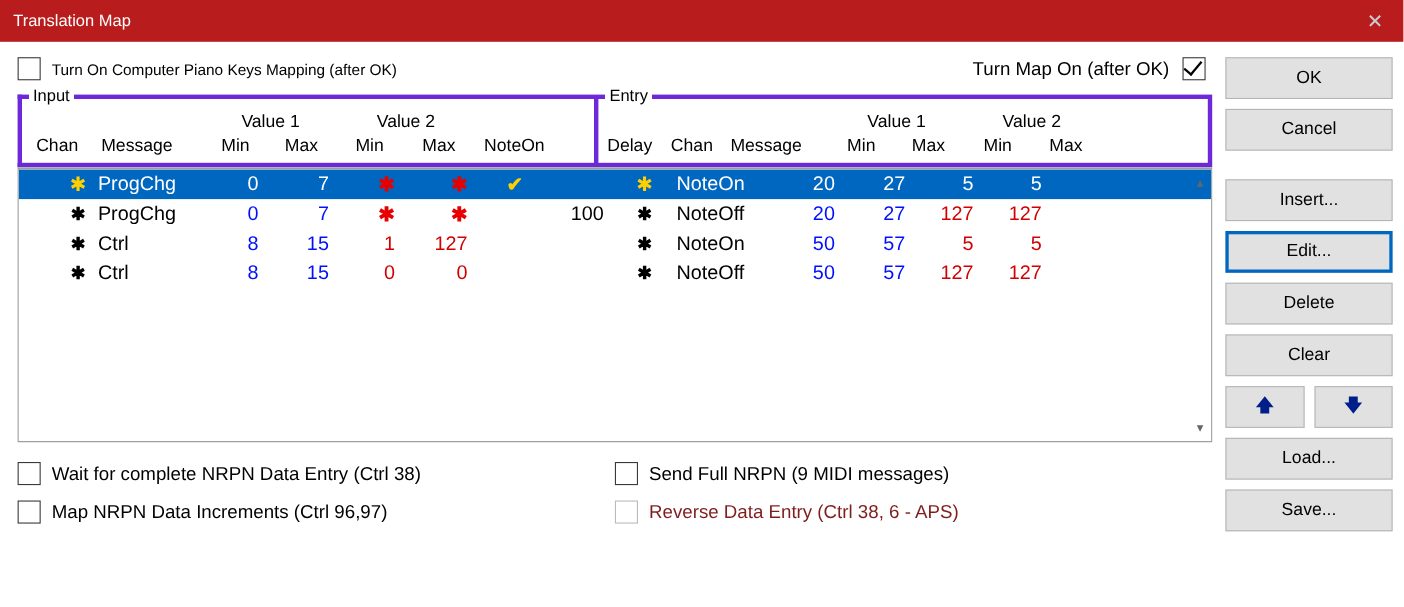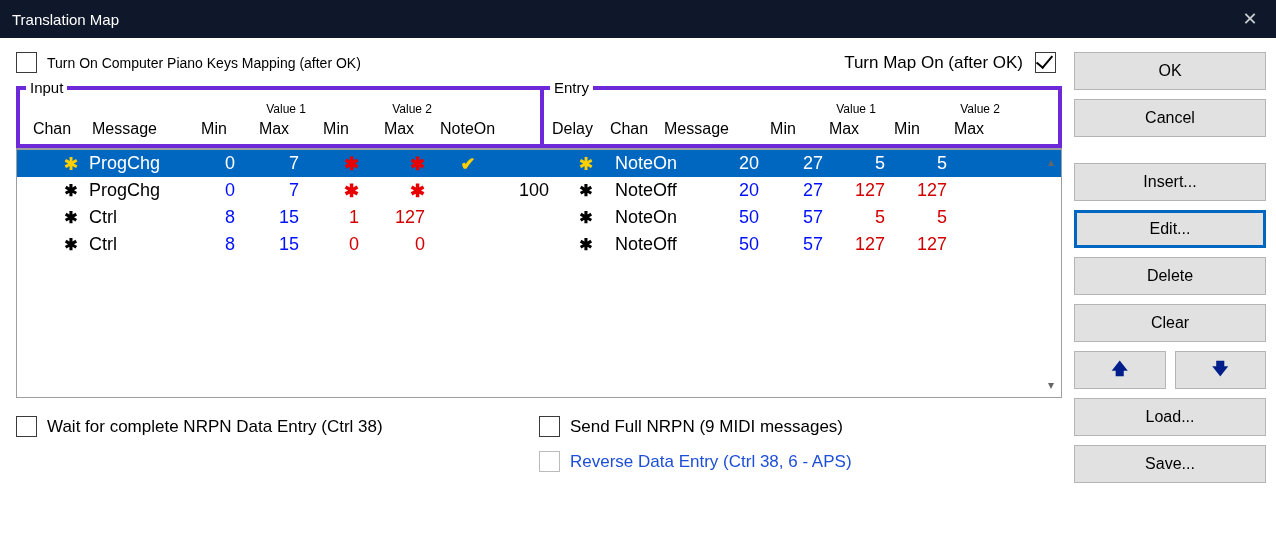--- a/index.html
+++ b/index.html
@@ -8,21 +8,21 @@
     font-family: "Segoe UI", Arial, sans-serif;
     font-size: 15px;
     background: #fff;
     color: #000;
     width: 1276px;
     height: 552px;
     overflow: hidden;
   }
   .titlebar {
     height: 38px;
-    background: #0f172a;
+    background: #b91c1c;
     color: #fff;
     display: flex;
     align-items: center;
     padding: 0 12px;
     justify-content: space-between;
   }
   .titlebar .title { font-size: 15px; }
   .titlebar .close {
     width: 28px; height: 28px;
     display: flex; align-items: center; justify-content: center;
@@ -31,21 +31,21 @@
   }
   .content {
     display: flex;
     padding: 14px 10px 10px 16px;
   }
   .main {
     flex: 1 1 auto;
     min-width: 0;
   }
   .side {
-    width: 192px;
+    width: 152px;
     margin-left: 12px;
     display: flex;
     flex-direction: column;
     gap: 9px;
   }
   .btn {
     height: 38px;
     background: #e1e1e1;
     border: 1px solid #b5b5b5;
     display: flex;
@@ -123,22 +123,22 @@
     display: grid;
     font-size: 16px;
   }
   .in .hdr {
     grid-template-columns: 64px 102px 56px 64px 60px 66px 66px;
   }
   .out .hdr {
     grid-template-columns: 58px 54px 98px 58px 64px 62px 62px 40px;
   }
   .hdr .group {
-    text-align: right;
-    font-size: 12px;
+    text-align: center;
+    font-size: 16px;
     padding: 6px 0 0 0;
   }
   .hdr .lbl {
     padding: 4px 4px 6px 4px;
     text-align: center;
   }
   .hdr .lbl.left { text-align:left; padding-left:8px; }
   
   .listbox {
     border: 1px solid #9e9e9e;
@@ -169,21 +169,21 @@
   .ycheck { color:#ffd000; font-weight:bold; }
   .scrollbar { position:absolute; right:1px; top:1px; bottom:1px; width:18px; display:flex; flex-direction:column; justify-content:space-between;}
   .scrollbar .s-up, .scrollbar .s-dn { width:18px; height:22px; display:flex; align-items:center; justify-content:center; color:#666; font-size:12px;}
   
   .bottom {
     display:flex;
     margin-top: 18px;
   }
   .bottom-col { flex:1; display:flex; flex-direction:column; gap:14px; }
   .bottom label.cb { font-size:17px; }
-  .disabled-text { color:#1d4ed8; }
+  .disabled-text { color:#7f1d1d; }
 </style>
 </head>
 <body>
 
 <div class="titlebar">
   <span class="title">Translation Map</span>
   <span class="close">✕</span>
 </div>
 
 <div class="content">
@@ -321,20 +321,24 @@
         <div class="s-dn">▾</div>
       </div>
     </div>
 
     <div class="bottom">
       <div class="bottom-col">
         <label class="cb">
           <span class="cbox"></span>
           <span>Wait for complete NRPN Data Entry (Ctrl 38)</span>
         </label>
+        <label class="cb">
+          <span class="cbox"></span>
+          <span>Map NRPN Data Increments (Ctrl 96,97)</span>
+        </label>
       </div>
       <div class="bottom-col">
         <label class="cb">
           <span class="cbox"></span>
           <span>Send Full NRPN (9 MIDI messages)</span>
         </label>
         <label class="cb">
           <span class="cbox disabled"></span>
           <span class="disabled-text">Reverse Data Entry (Ctrl 38, 6 - APS)</span>
         </label>

